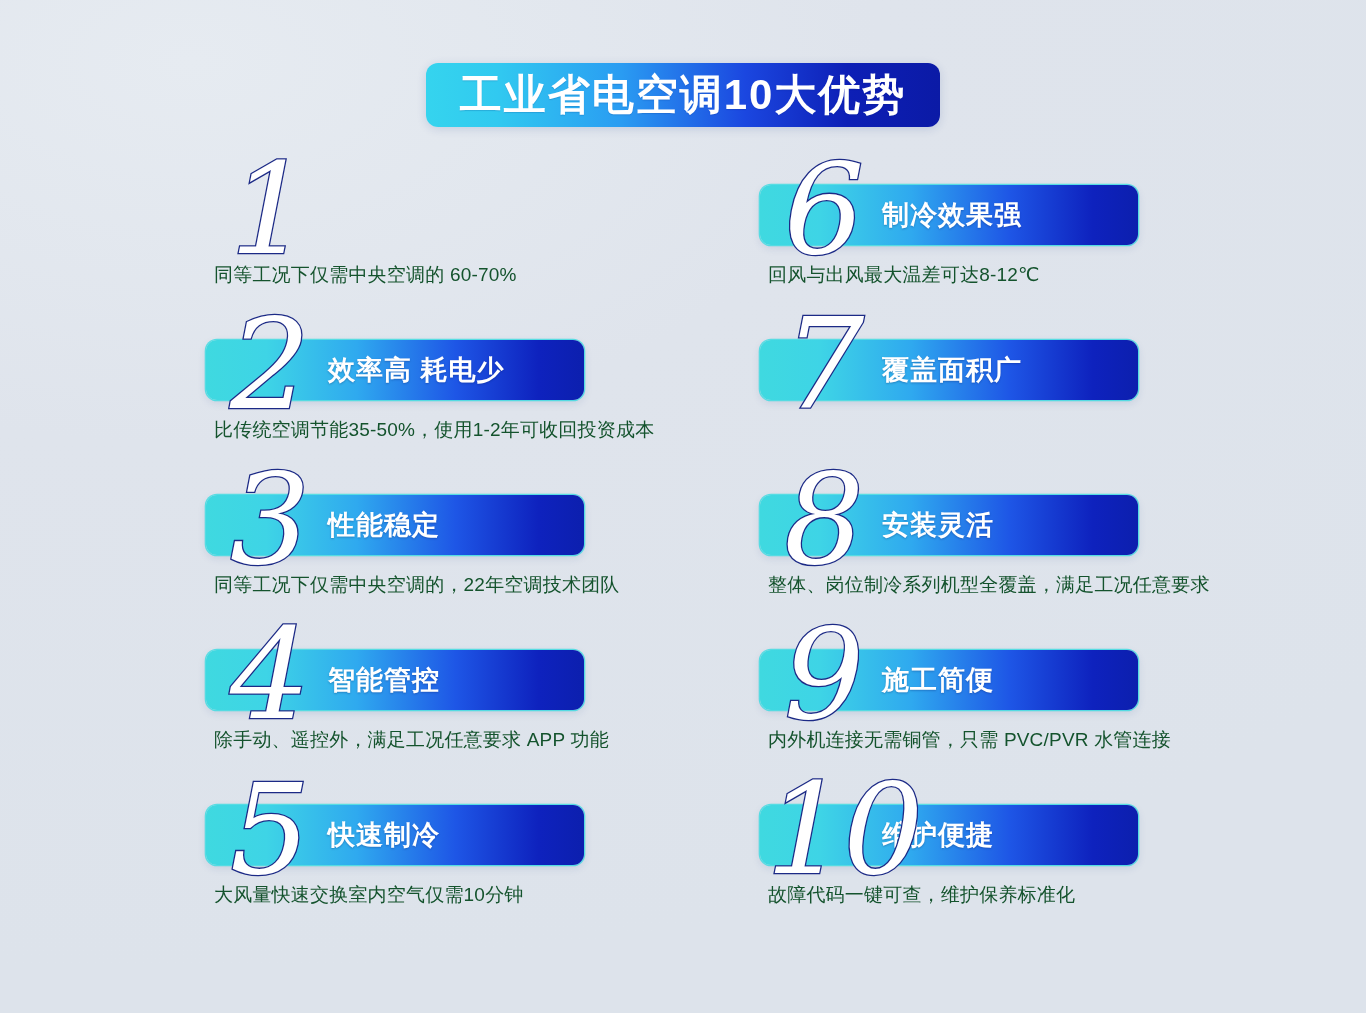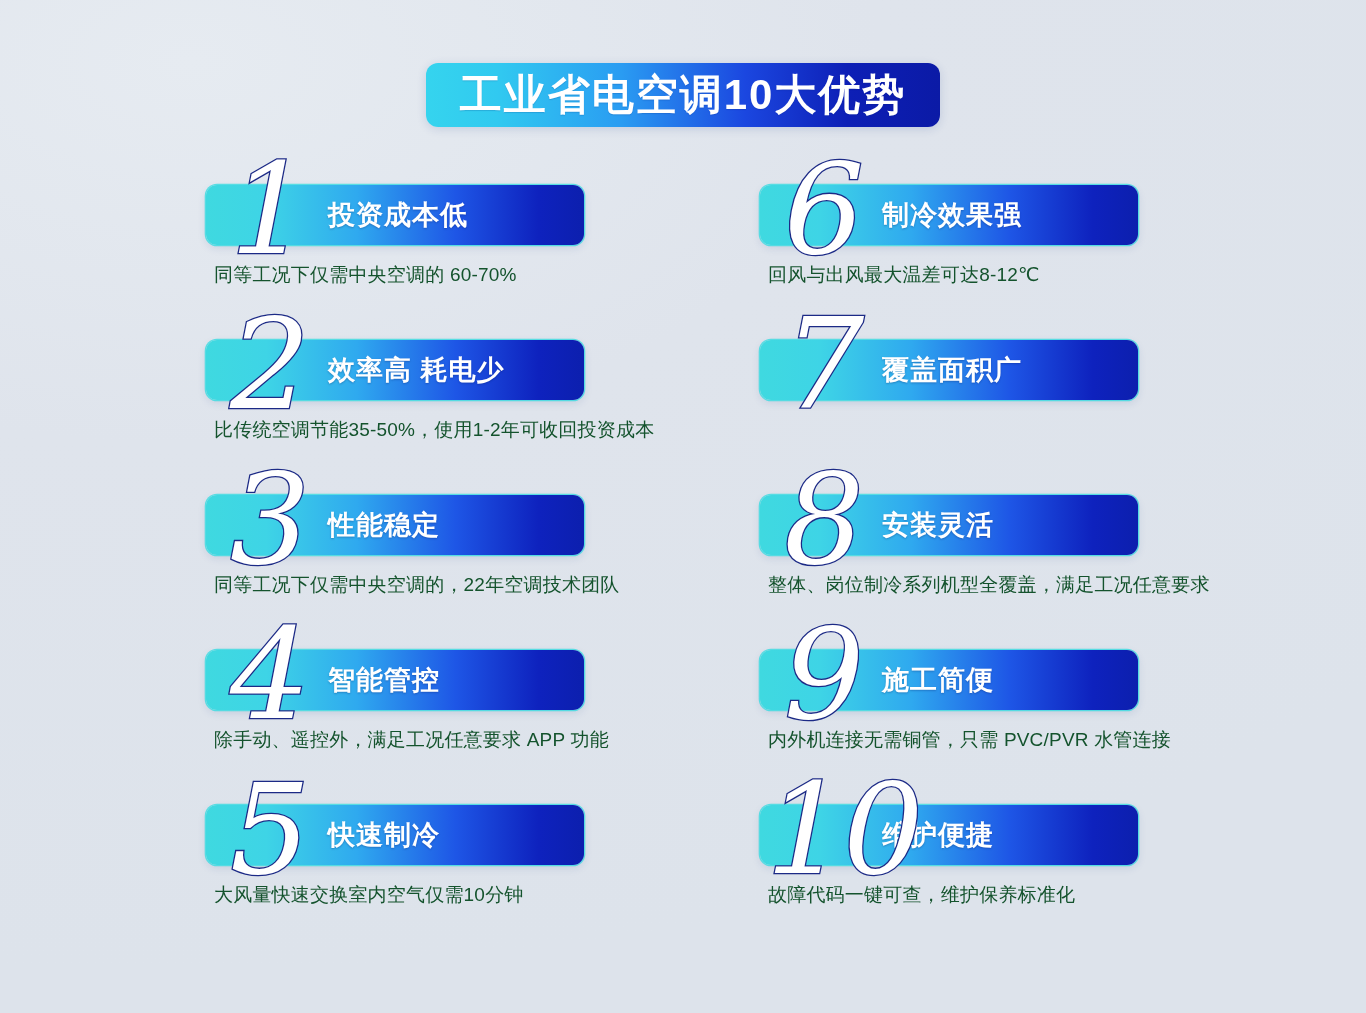--- a/index.html
+++ b/index.html
@@ -160,23 +160,20 @@
     <div class="title-bar">
       <span class="title-text">工业省电空调10大优势</span>
     </div>
   </div>
 
   <div class="grid" style="top:150px;">
 
     <div class="column left">
 
       <div class="item">
-        <div class="pill">
-          <span class="pill-label">投资成本低</span>
-        </div>
         <div class="numeral">
           <svg viewBox="0 0 160 136" preserveAspectRatio="xMinYMid meet" aria-hidden="true">
             <text x="10" y="112">1</text>
           </svg>
         </div>
         <div class="desc">同等工况下仅需中央空调的 60-70%</div>
       </div>
 
       <div class="item">
         <div class="pill">

